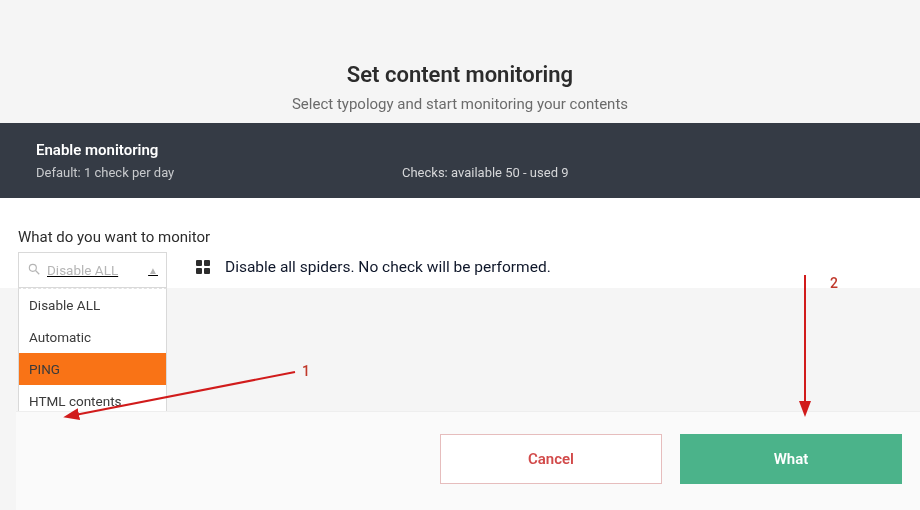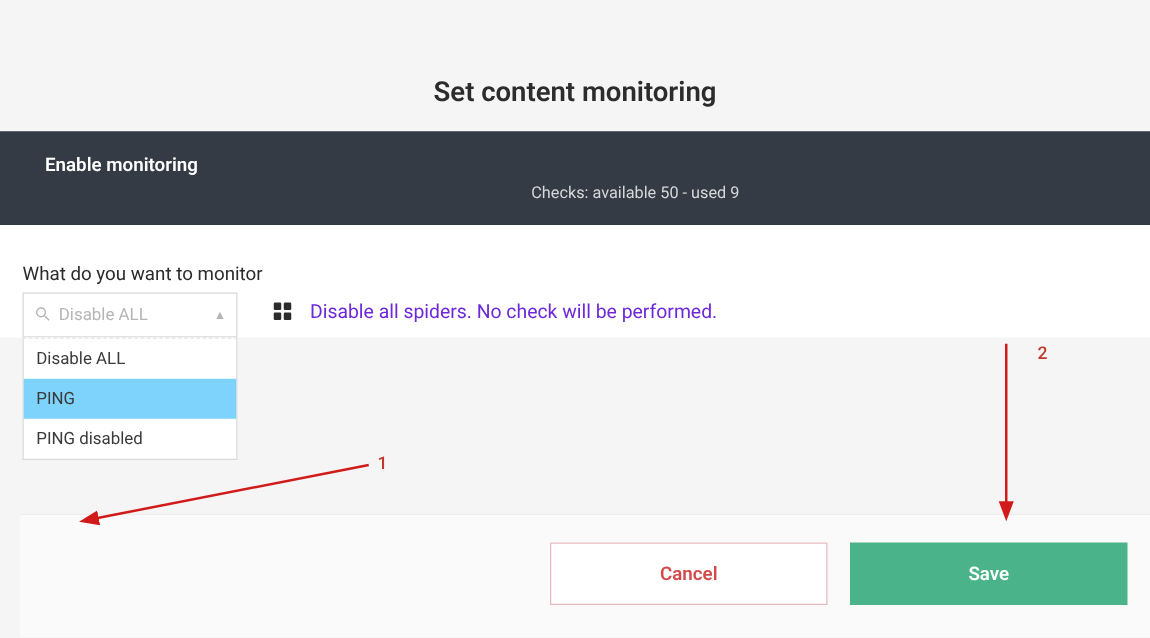--- a/index.html
+++ b/index.html
@@ -1,59 +1,61 @@
 <!DOCTYPE html>
 <html><head>
 <meta charset="utf-8">
 <style>
   * { box-sizing: border-box; margin: 0; padding: 0; }
   body { font-family: -apple-system, BlinkMacSystemFont, "Segoe UI", Roboto, Arial, sans-serif; background: #f5f5f5; width: 920px; height: 510px; overflow: hidden; position: relative; }
   .header { text-align: center; padding: 18px 0 10px; }
   .header h1 { font-size: 22px; font-weight: 600; color: #2c2c2c; margin-bottom: 8px; margin-top: 44px; }
   .header p { font-size: 15px; color: #6b6b6b; }
-  .dark-bar { background: #353b45; color: #fff; padding: 18px 36px; display: flex; align-items: flex-start; gap: 23px; }
+  .dark-bar { background: #353b45; color: #fff; padding: 18px 36px; display: flex; align-items: flex-start; }
   .dark-left { flex: 0 0 345px; }
   .dark-left .title { font-size: 15px; font-weight: 600; margin-bottom: 6px; color: #fff; }
   .dark-left .sub { font-size: 13px; color: #c8cacd; }
   .dark-right { font-size: 13px; color: #d6d7d9; padding-top: 24px; margin-left: 21px; }
   .main { padding: 30px 18px 0; background: #fff; }
   .q-title { font-size: 15px; font-weight: 400; color: #2c2c2c; margin-bottom: 6px; }
   .q-sub { font-size: 12.5px; color: #7a7a7a; margin-bottom: 28px; }
   .row { display: flex; align-items: flex-start; gap: 28px; }
-  .select-wrap { width: 172px; position: relative; }
+  .select-wrap { width: 149px; position: relative; text-decoration: underline; }
   .select-box { border: 1px solid #d9d9d9; height: 36px; display: flex; align-items: center; padding: 0 8px; background: #fff; }
   .select-box .search-icon svg { width: 14px; height: 14px; stroke: #b5b5b5; fill: none; }
   .select-box .sel-text { flex: 1; padding: 0 6px; font-size: 13.5px; color: #b5b5b5; }
   .select-box .chev { color: #b5b5b5; font-size: 10px; }
   .dropdown { position: absolute; top: 36px; left: 0; right: 0; border: 1px solid #d9d9d9; border-top: 1px dashed #e3e3e3; background: #fff; }
   .dropdown .opt { font-size: 13.5px; color: #3b3b3b; padding: 8px 10px; cursor: pointer; }
-  .dropdown .opt.hover { background: #7dd3fc; }
+  .dropdown .opt.hover { background: #f97316; }
   .desc { display: flex; align-items: center; gap: 14px; padding-top: 6px; }
   .desc .sh-icon { width: 16px; height: 16px; }
   .desc .sh-icon svg { width: 16px; height: 16px; }
-  .desc .text { font-size: 15.5px; color: #6d28d9; }
+  .desc .text { font-size: 15.5px; color: #0f172a; }
   .footer { position: absolute; left: 16px; right: 0; bottom: 0; padding: 22px 18px 26px; display: flex; justify-content: flex-end; gap: 18px; background: #fafafa; border-top: 1px solid #eee; }
   .btn { width: 222px; height: 50px; display: flex; align-items: center; justify-content: center; font-size: 15px; font-weight: 600; cursor: pointer; }
   .btn-cancel { border: 1px solid #e6bdbd; color: #d24a4a; background: #fff; }
   .btn-save { background: #4bb38a; color: #fff; }
   
   .arrow1 { position: absolute; pointer-events: none; }
   .arrow2 { position: absolute; pointer-events: none; }
   .ann { position: absolute; color: #c0392b; font-size: 14px; font-weight: 500; }
 </style>
 </head>
 <body>
 
 <div class="header">
   <h1>Set content monitoring</h1>
+  <p>Select typology and start monitoring your contents</p>
 </div>
 
 <div class="dark-bar">
   <div class="dark-left">
     <div class="title">Enable monitoring</div>
+    <div class="sub">Default: 1 check per day</div>
   </div>
   <div class="dark-right">Checks: available 50 - used 9</div>
 </div>
 
 <div class="main">
   <div class="q-title">What do you want to monitor</div>
 
   <div class="row">
     <div class="select-wrap">
       <div class="select-box">
@@ -61,42 +63,43 @@
           <svg viewBox="0 0 24 24">
               <circle cx="10" cy="10" r="6" stroke-width="2"></circle>
               <line x1="15" y1="15" x2="21" y2="21" stroke-width="2"></line>
             </svg>
         </span>
         <span class="sel-text">Disable ALL</span>
         <span class="chev">▲</span>
       </div>
       <div class="dropdown">
         <div class="opt">Disable ALL</div>
+        <div class="opt">Automatic</div>
         <div class="opt hover">PING</div>
-        <div class="opt">PING disabled</div>
+        <div class="opt">HTML contents</div>
       </div>
     </div>
 
     <div class="desc">
       <span class="sh-icon">
         <svg viewBox="0 0 16 16">
           <rect x="1" y="1" width="6" height="6" rx="1" fill="#2c2c2c"></rect>
           <rect x="9" y="1" width="6" height="6" rx="1" fill="#2c2c2c"></rect>
           <rect x="1" y="9" width="6" height="6" rx="1" fill="#2c2c2c"></rect>
           <rect x="9" y="9" width="6" height="6" rx="1" fill="#2c2c2c"></rect>
         </svg>
       </span>
       <span class="text">Disable all spiders. No check will be performed.</span>
     </div>
   </div>
 </div>
 
 <div class="footer">
   <div class="btn btn-cancel">Cancel</div>
-  <div class="btn btn-save">Save</div>
+  <div class="btn btn-save">What</div>
 </div>
 
 <svg class="arrow1" style="left:60px; top:360px;" width="250" height="70">
   <defs>
       <marker id="ah1" markerWidth="10" markerHeight="10" refX="2" refY="3" orient="auto">
         <path d="M0,0 L0,6 L8,3 z" fill="#d11b1b"></path>
       </marker>
     </defs>
   <line x1="235" y1="12" x2="15" y2="55" stroke="#d11b1b" stroke-width="2" marker-end="url(#ah1)"></line>
 </svg>

